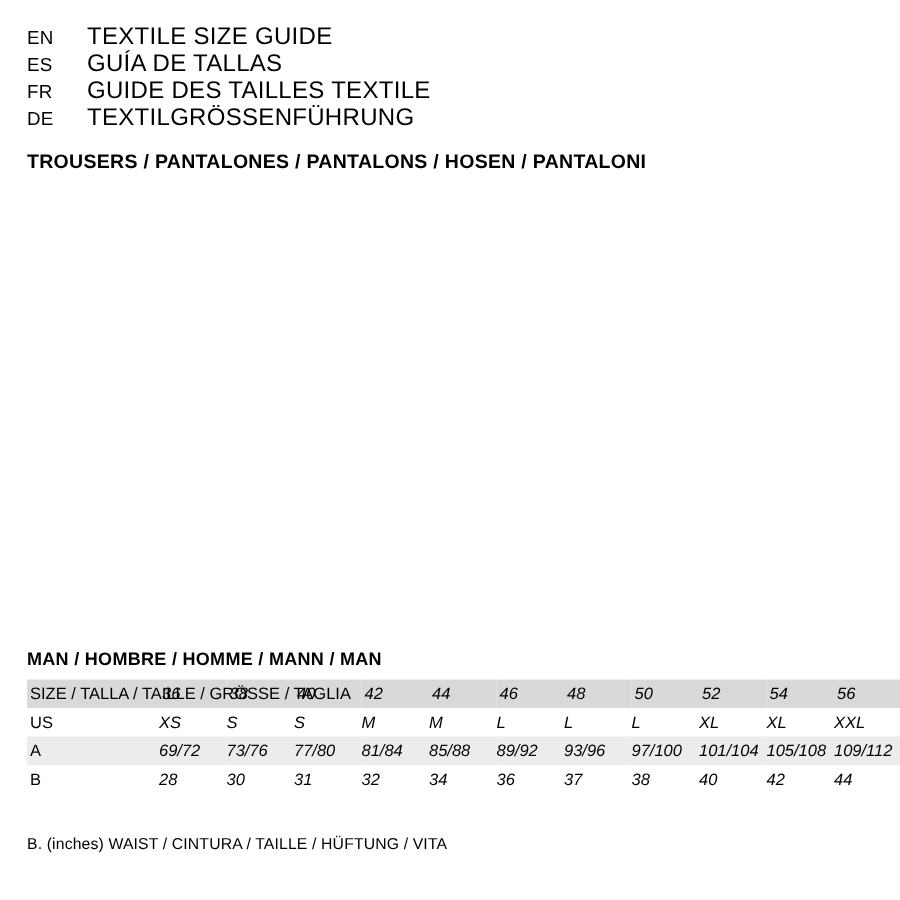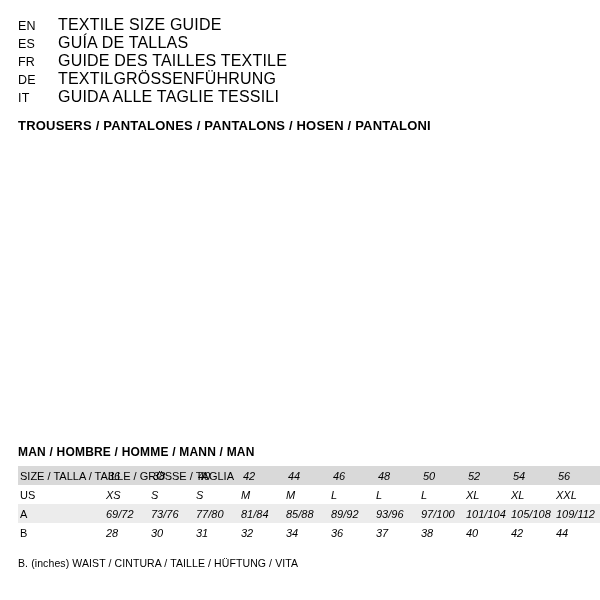--- a/index.html
+++ b/index.html
@@ -68,21 +68,21 @@
     left: 163px;
     top: 155px;
     font-size: 11.5px;
     letter-spacing: 0.3px;
   }
 
   
   .table-block {
     position: absolute;
     left: 18px;
-    top: 445px;
+    top: 432px;
     width: 564px;
   }
   .table-heading {
     font-size: 12px;
     font-weight: bold;
     letter-spacing: 0.2px;
     margin-bottom: 7px;
   }
   table.size-table {
     border-collapse: collapse;
@@ -137,24 +137,20 @@
       <span class="lang-code">ES</span>
       <span class="lang-title">GUÍA DE TALLAS</span>
     </li>
     <li class="lang-row">
       <span class="lang-code">FR</span>
       <span class="lang-title">GUIDE DES TAILLES TEXTILE</span>
     </li>
     <li class="lang-row">
       <span class="lang-code">DE</span>
       <span class="lang-title">TEXTILGRÖSSENFÜHRUNG</span>
-    </li>
-    <li class="lang-row">
-      <span class="lang-code">IT</span>
-      <span class="lang-title">GUIDA ALLE TAGLIE TESSILI</span>
     </li>
   </ul>
 
   <div class="section-title">TROUSERS / PANTALONES / PANTALONS / HOSEN / PANTALONI</div>
 
 
   <div class="table-block">
     <div class="table-heading">MAN / HOMBRE / HOMME / MANN / MAN</div>
     <table class="size-table">
       <tbody>

